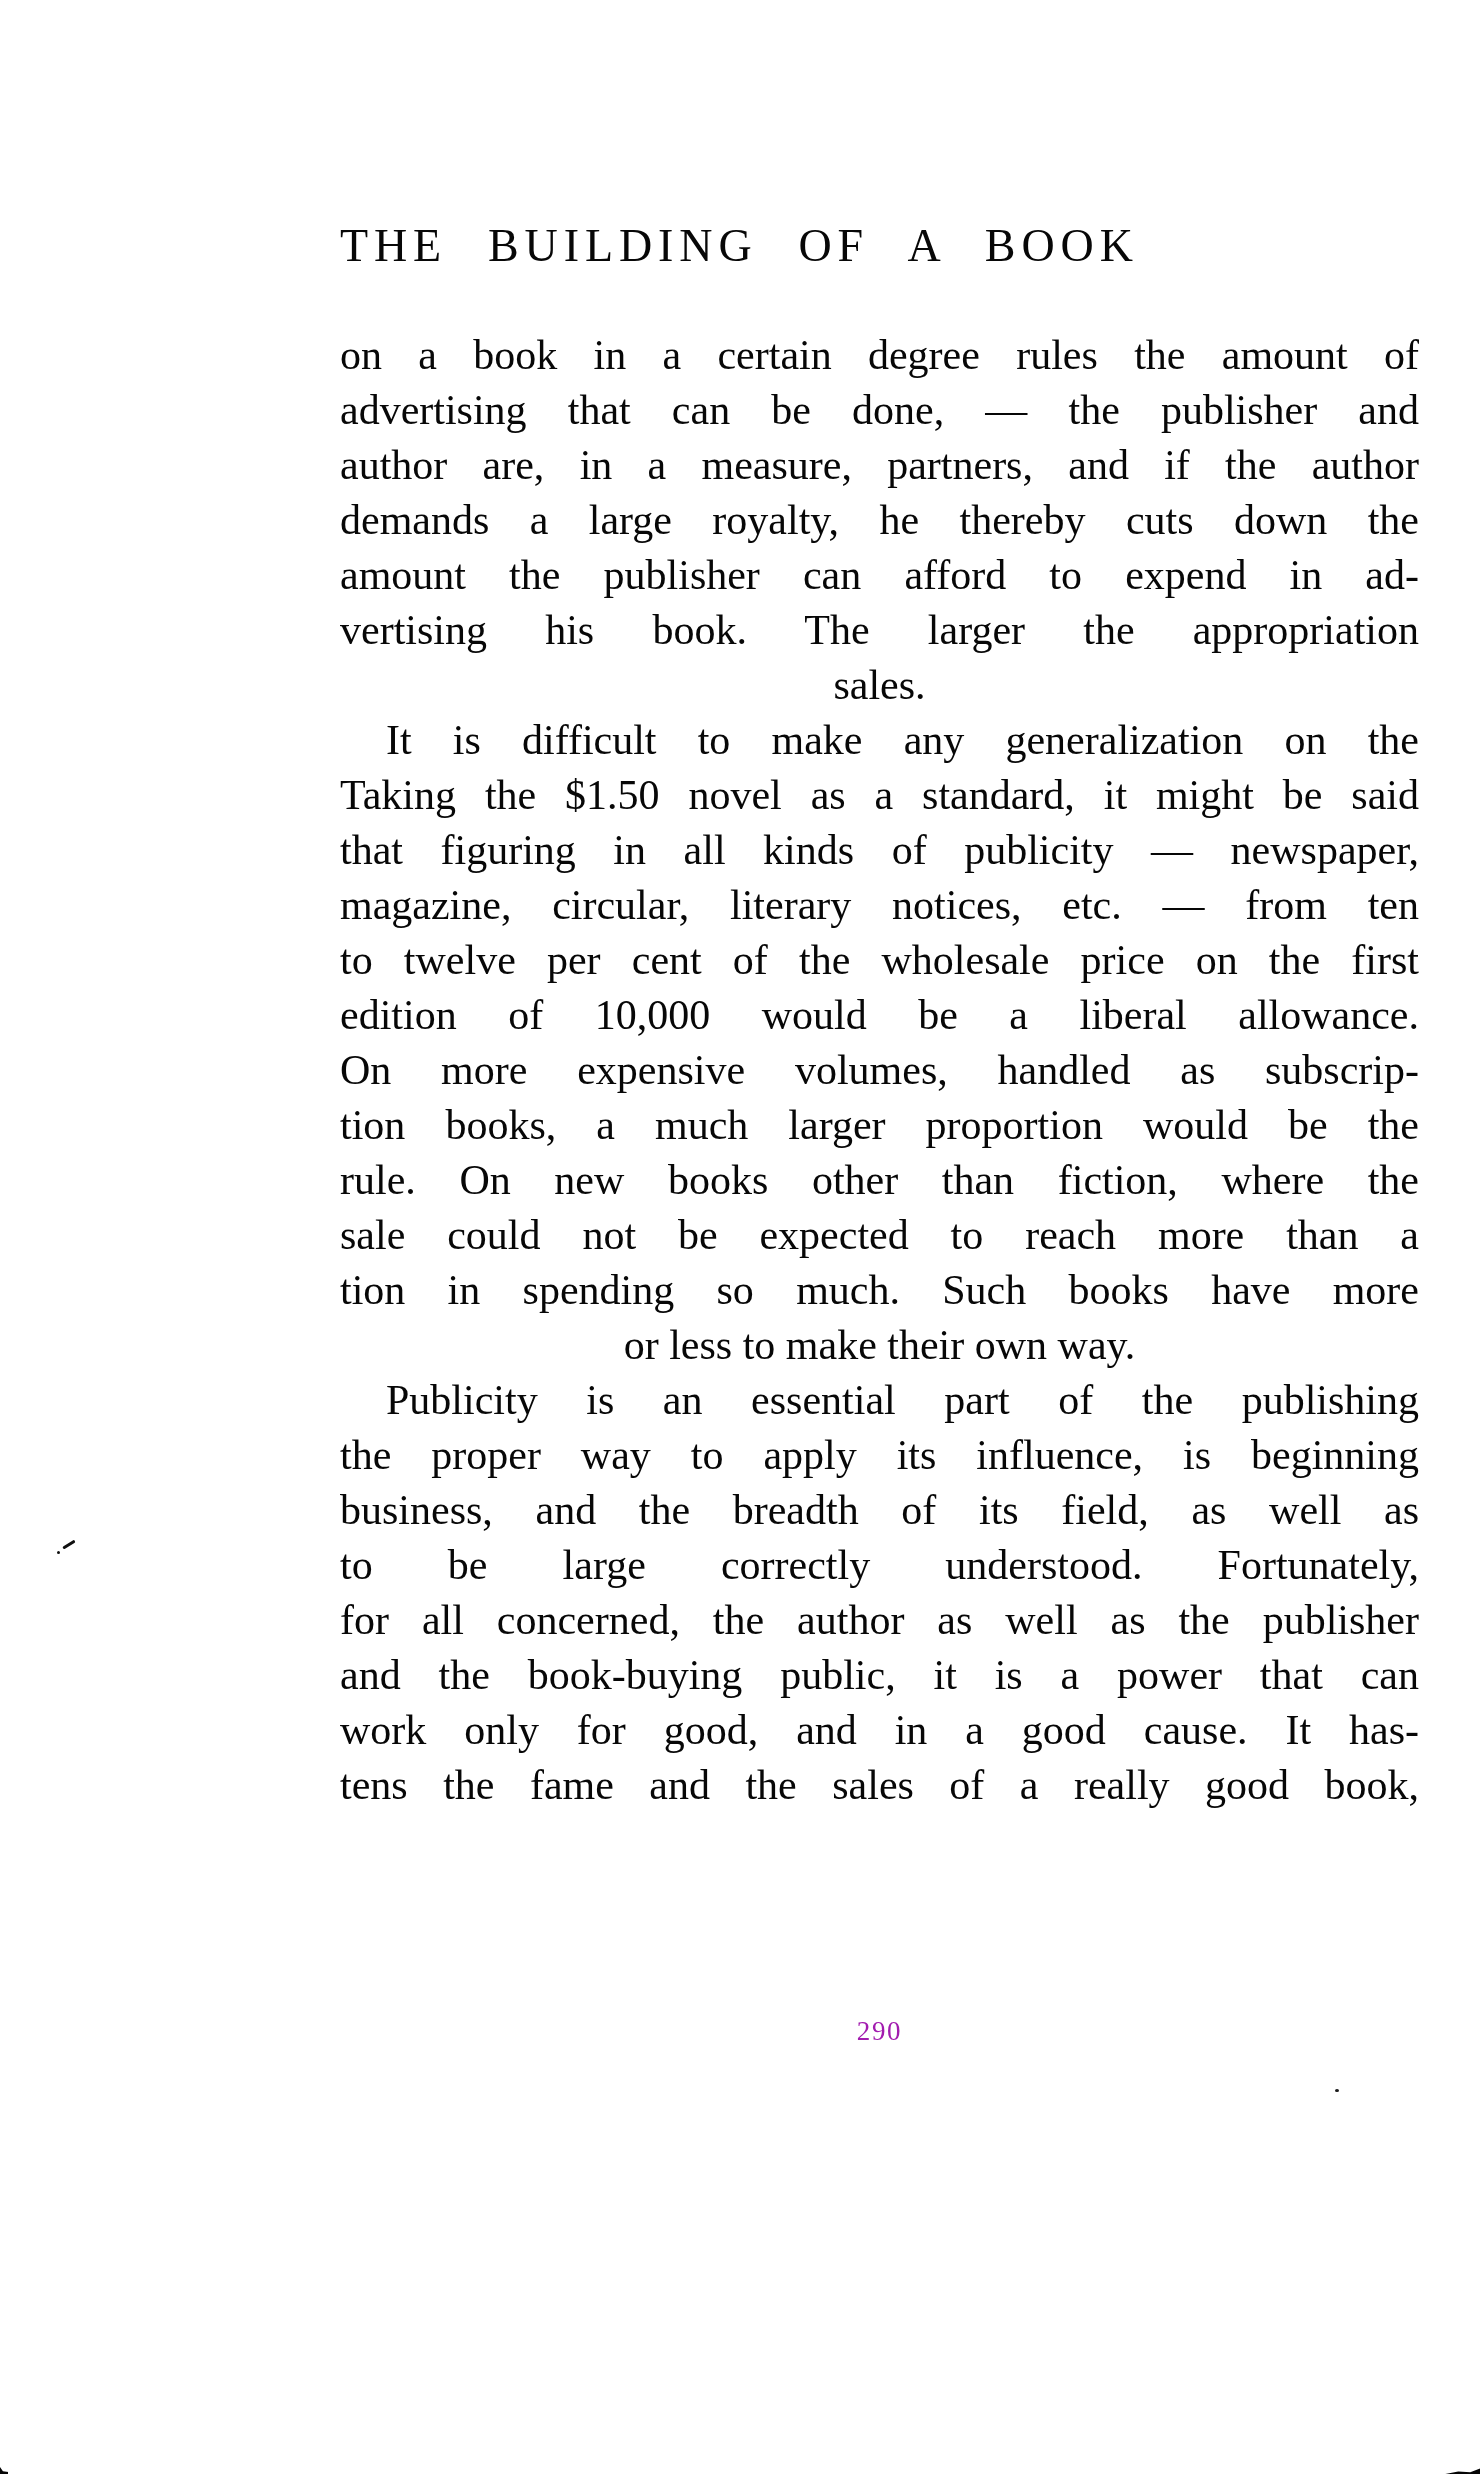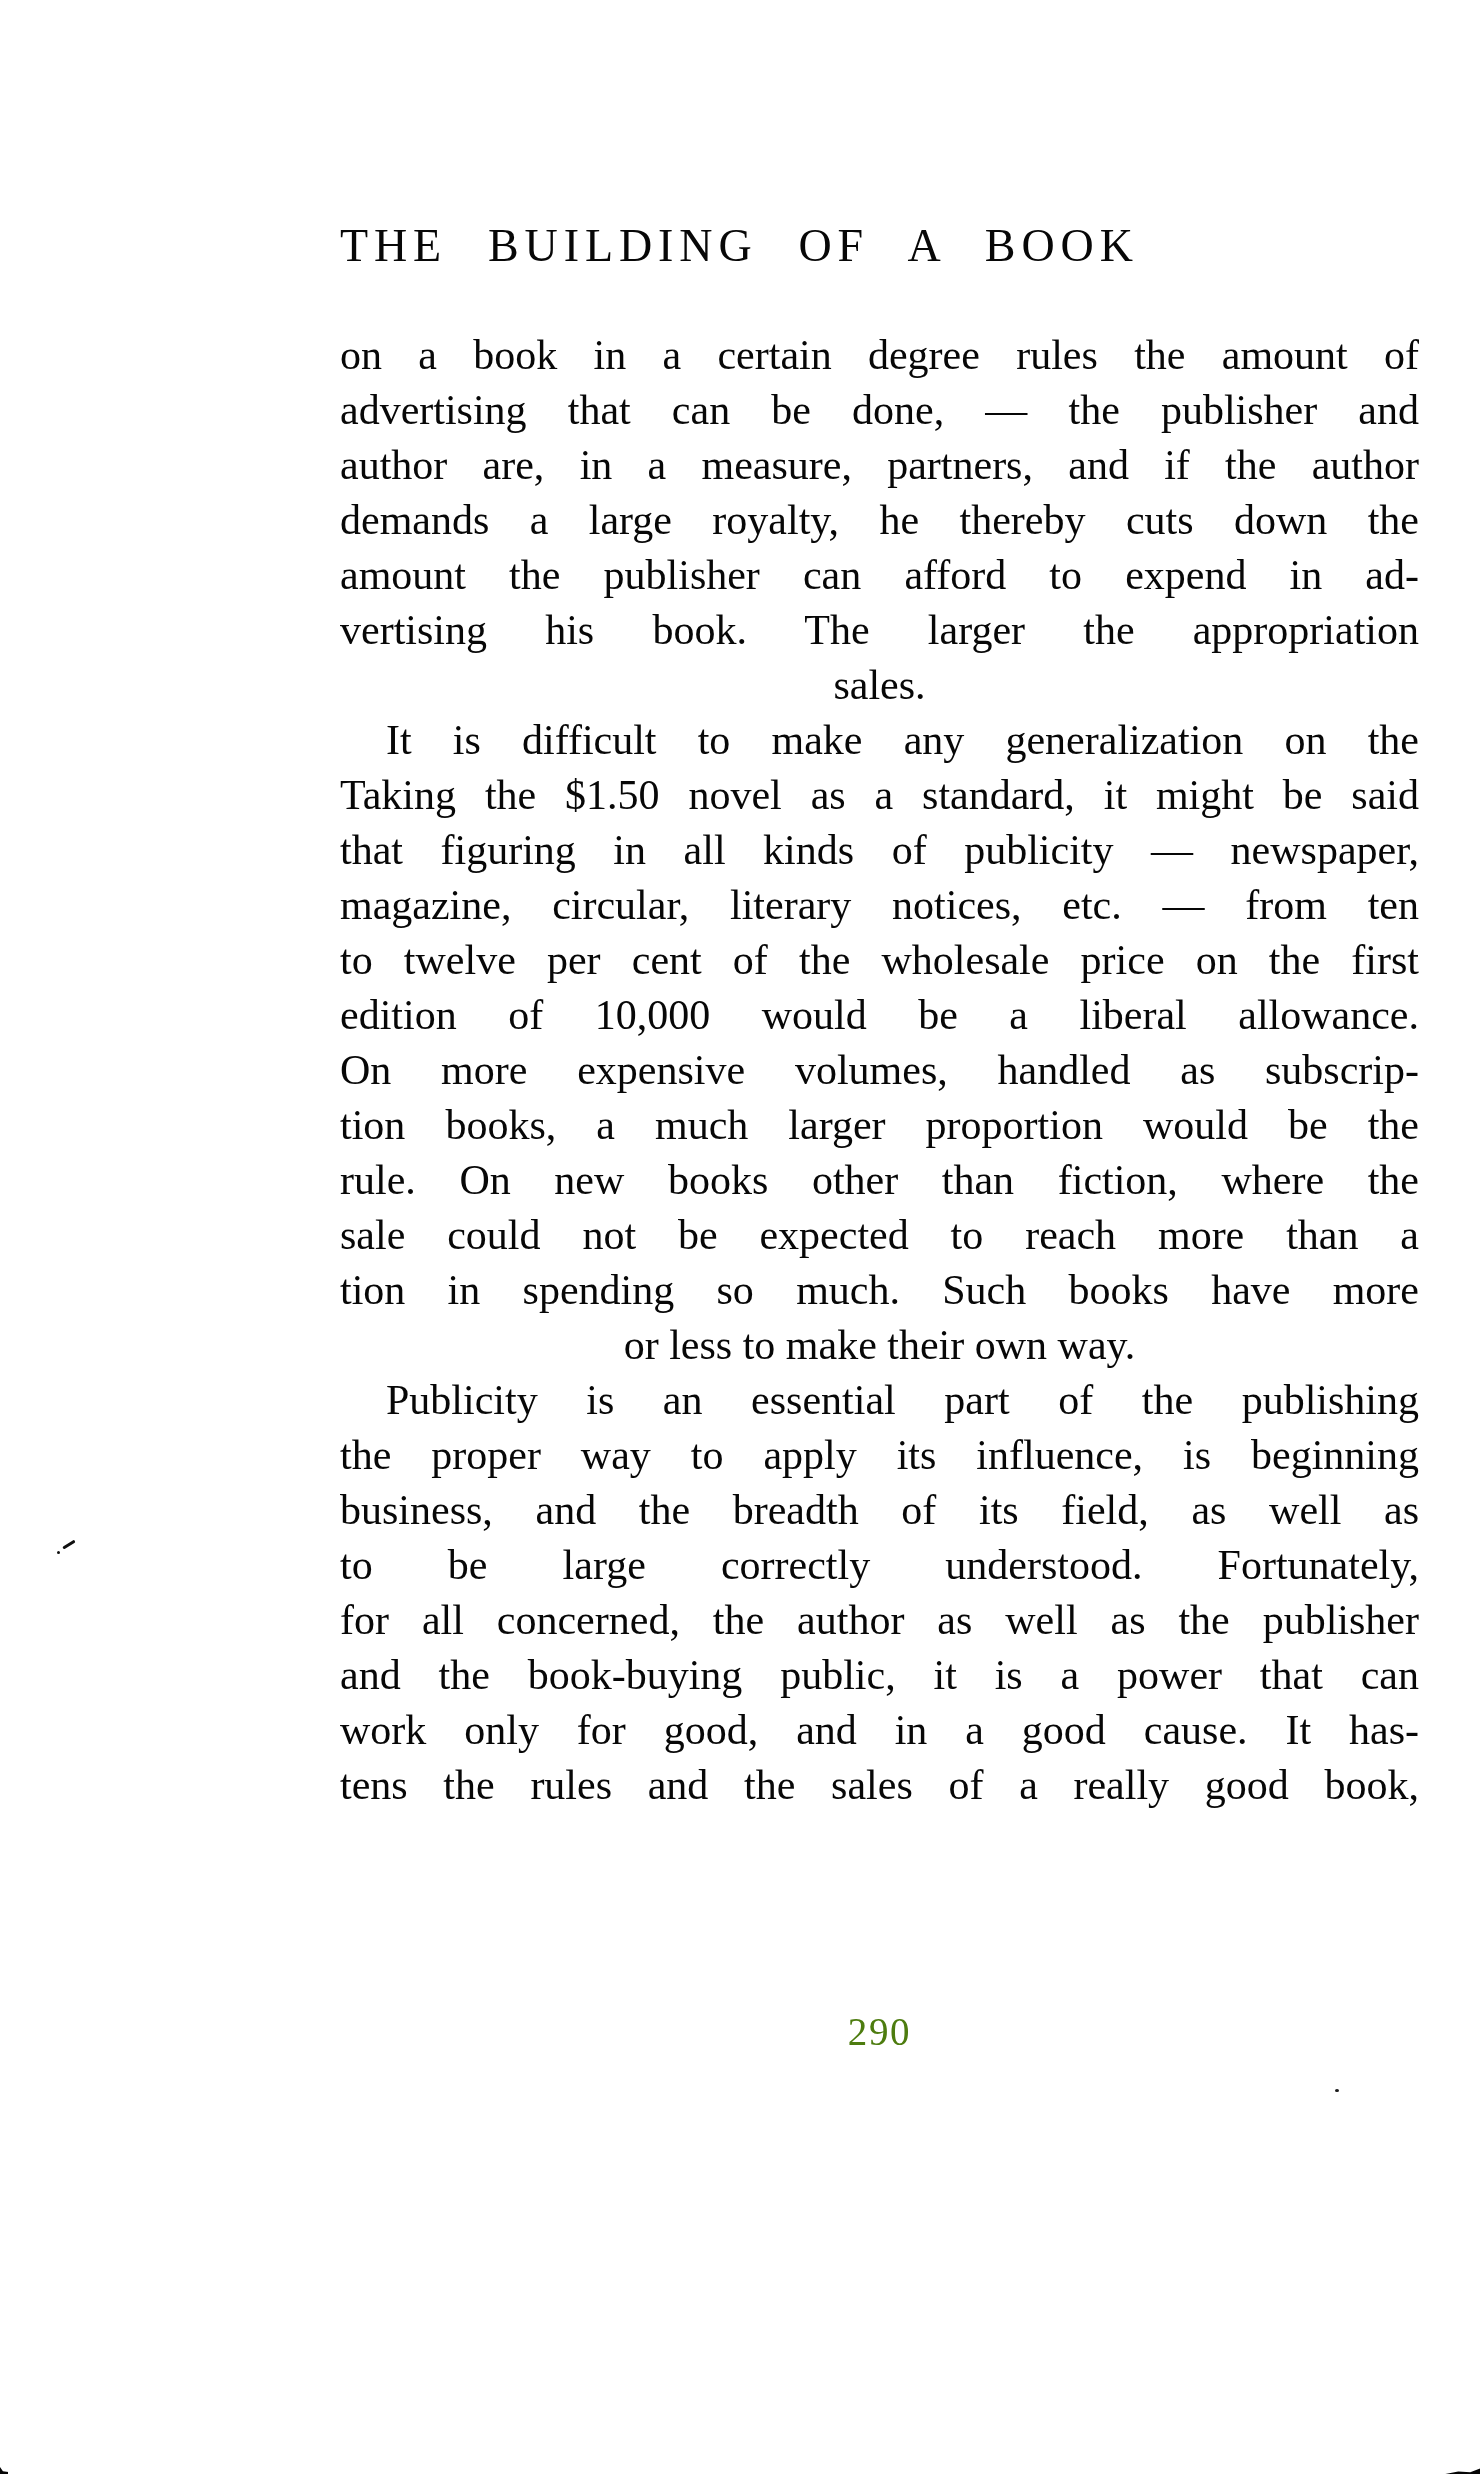--- a/index.html
+++ b/index.html
@@ -44,24 +44,24 @@
     text-align-last: justify;
     text-justify: inter-word;
   }
   .line.indent { text-indent: 46px; }
   .folio {
     position: absolute;
     top: 2008px;
     left: 340px;
     width: 1079px;
     text-align: center;
-    font-size: 39px;
+    font-size: 27px;
     line-height: 47px;
     letter-spacing: 1.7px;
-    color: #4d7c0f;
+    color: #a21caf;
   }
   
   .ink-mark-left-stroke {
     position: absolute;
     left: 62px; top: 1543px;
     width: 14.3px; height: 3.4px;
     background: #101010;
     transform: rotate(-32deg);
     border-radius: 1.7px;
   }
@@ -123,21 +123,21 @@
       <div class="line just">sale could not be expected to reach more than a</div>
       <div class="line just">tion in spending so much. Such books have more</div>
       <div class="line">or less to make their own way.</div>
       <div class="line just indent">Publicity is an essential part of the publishing</div>
       <div class="line just">the proper way to apply its influence, is beginning</div>
       <div class="line just">business, and the breadth of its field, as well as</div>
       <div class="line just">to be large correctly understood. Fortunately,</div>
       <div class="line just">for all concerned, the author as well as the publisher</div>
       <div class="line just">and the book-buying public, it is a power that can</div>
       <div class="line just">work only for good, and in a good cause. It has-</div>
-      <div class="line just">tens the rules and the sales of a really good book,</div>
+      <div class="line just">tens the fame and the sales of a really good book,</div>
     </div>
 
   <div class="folio">290</div>
 
   <div class="ink-mark-left-stroke"></div>
   <div class="ink-mark-left-dot"></div>
   <div class="ink-speck-right"></div>
   <div class="corner-mark-bottom-left"></div>
   <div class="corner-sliver-bottom-right"></div>
 

